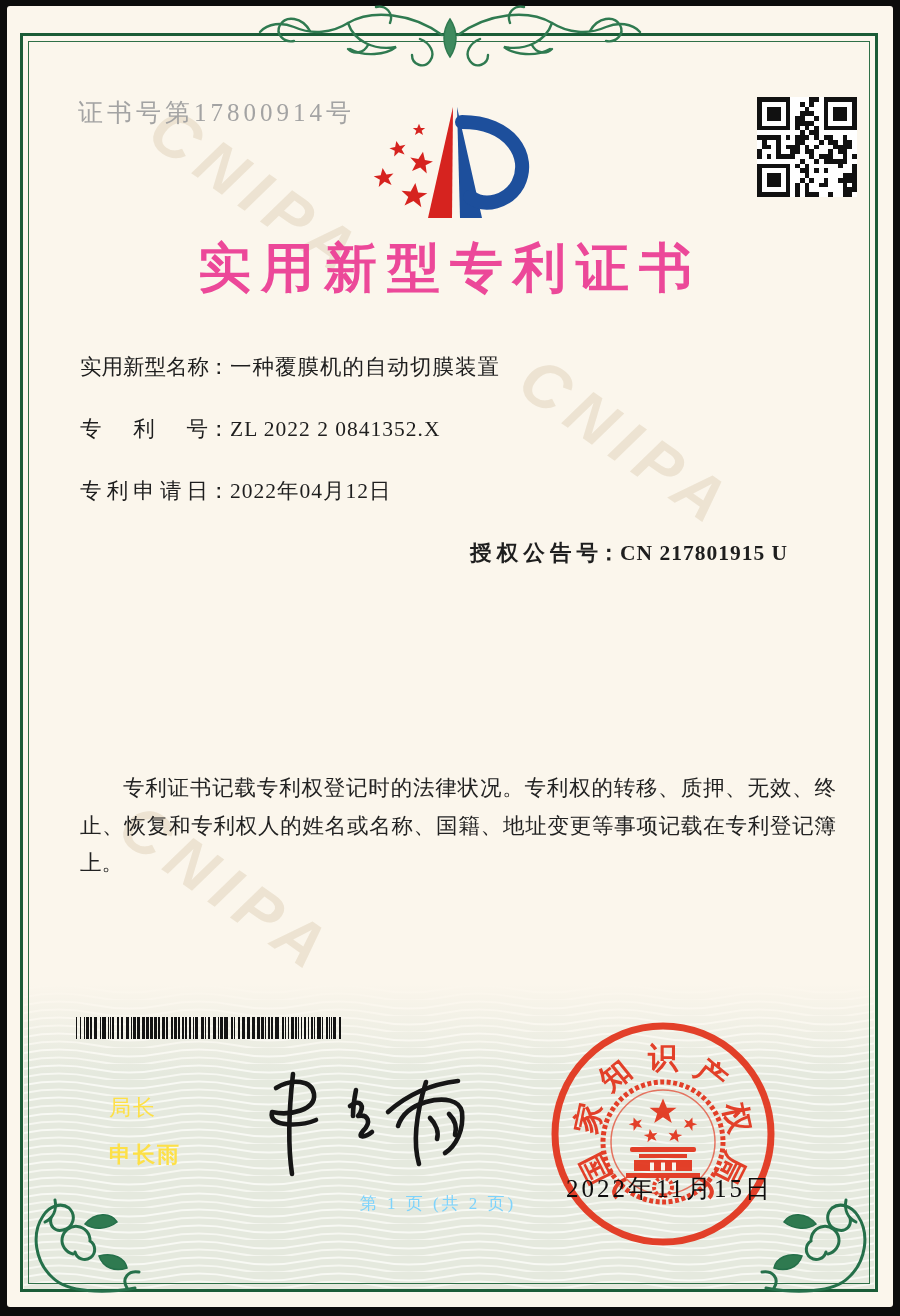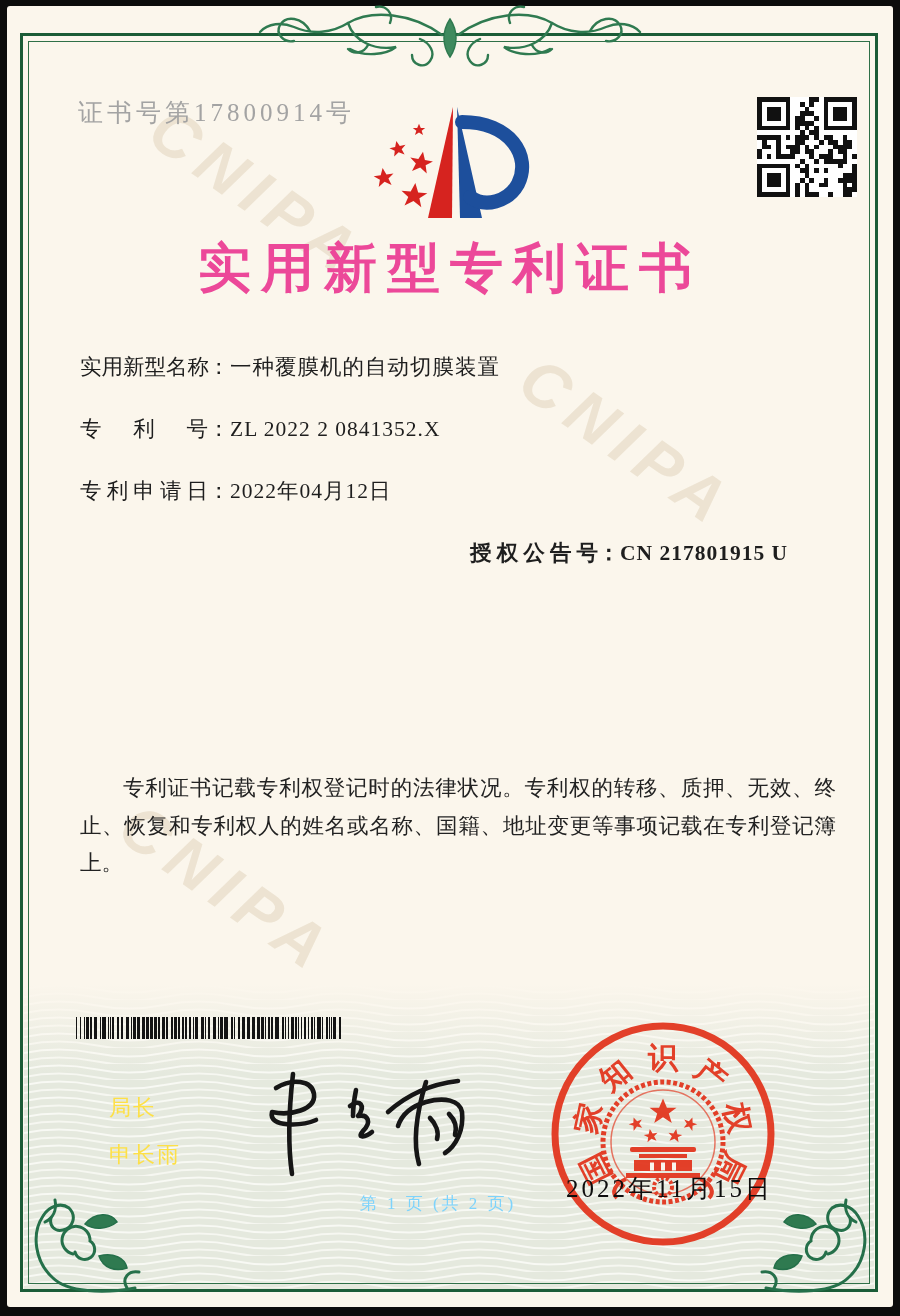--- a/index.html
+++ b/index.html
@@ -39,21 +39,21 @@
   .grant-b{position:absolute;left:390px;top:0;white-space:nowrap;font-weight:bold;}
   
   .paras{position:absolute;left:80px;right:64px;top:770px;font-size:21.5px;
     line-height:37.5px;color:#222;text-align:justify;}
   .paras p{margin:0;text-indent:2em;}
   
   .barcode{position:absolute;left:76px;top:1017px;}
   
   .sig-label{position:absolute;left:80px;font-size:22px;color:#fde047;letter-spacing:2px;margin-left:29px;}
   .sig-title{top:1093px;}
-  .sig-name{top:1140px;}
+  .sig-name{top:1140px;font-weight:bold;}
   .signature{position:absolute;left:232px;top:1068px;}
   
   .seal{position:absolute;left:543px;top:1014px;}
   .seal-date{position:absolute;left:566px;top:1172px;font-size:25px;letter-spacing:3px;color:#0e0e0e;white-space:nowrap;}
   
   .footer{position:absolute;left:0;right:24px;top:1192px;text-align:center;
     font-size:17px;letter-spacing:3px;color:#7dd3fc;}
   
   .orn-top{position:absolute;left:240px;top:5px;}
   .orn-bl{position:absolute;left:15px;top:1194px;}

